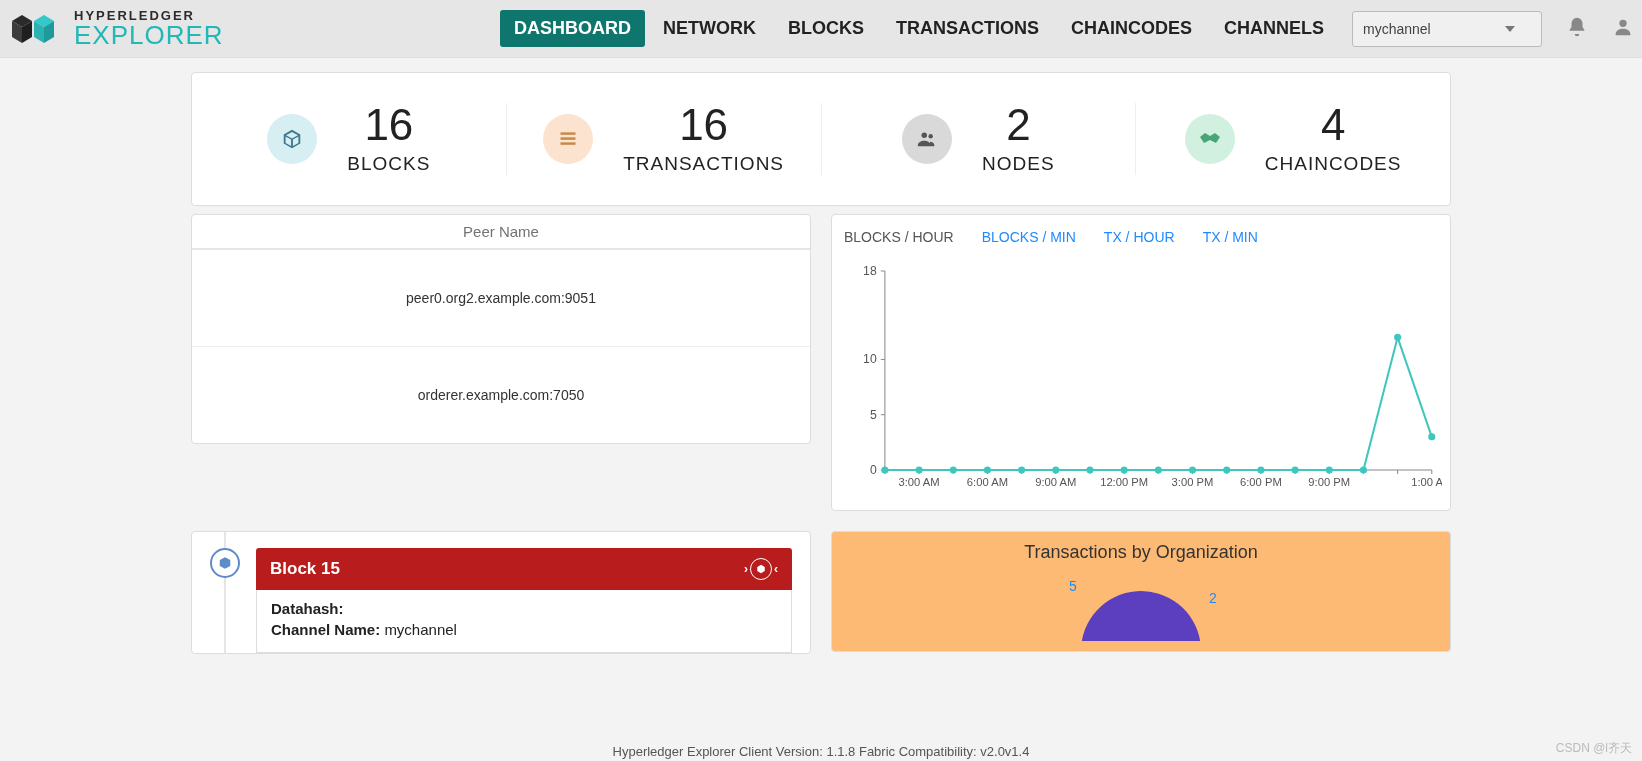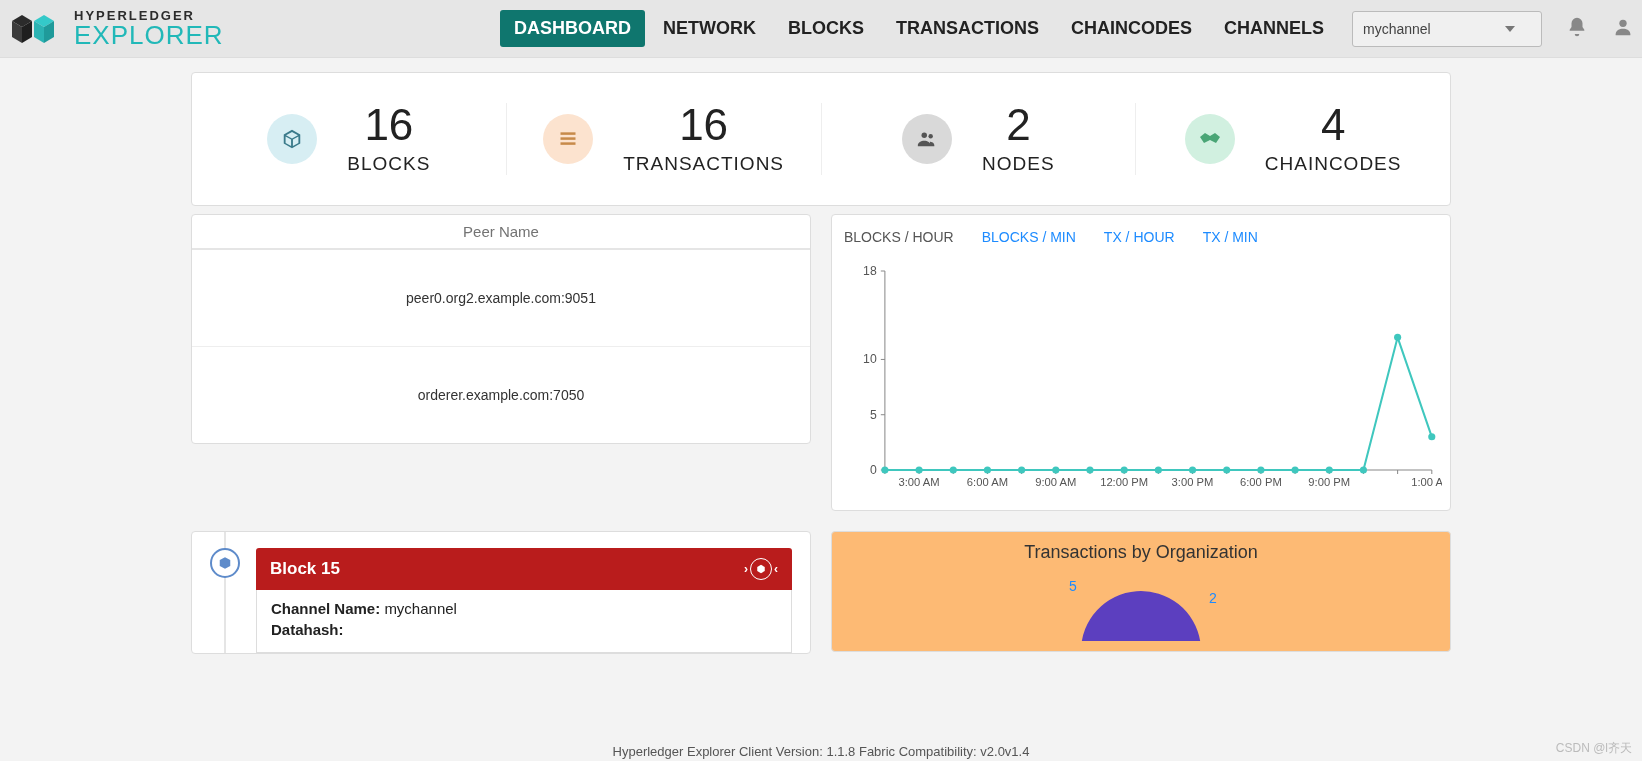--- a/index.html
+++ b/index.html
@@ -264,22 +264,22 @@
               <span>›</span>
               <span class="block-circle">
                  <svg width="10" height="10" viewBox="0 0 24 24" fill="#fff">
                     <path d="M12 2 3 7v10l9 5 9-5V7l-9-5z"></path>
                   </svg>
               </span>
               <span>‹</span>
             </span>
           </div>
           <div class="block-body">
+            <div class="line"><strong>Datahash:</strong></div>
             <div class="line"><strong>Channel Name:</strong> <span>mychannel</span></div>
-            <div class="line"><strong>Datahash:</strong></div>
           </div>
         </div>
       </div>
     </div>
     <div class="col">
       <div class="org-panel">
         <div class="org-title">Transactions by Organization</div>
         <div class="pie-wrap">
           <svg id="pie-chart" width="220" height="70" viewBox="0 0 220 70">
               <path d="M 110 80 L 50 79.99999999999999 A 60 60 0 1 1 123.35125603737887 138.4956747309094 Z" fill="#5C3FBF"></path>

